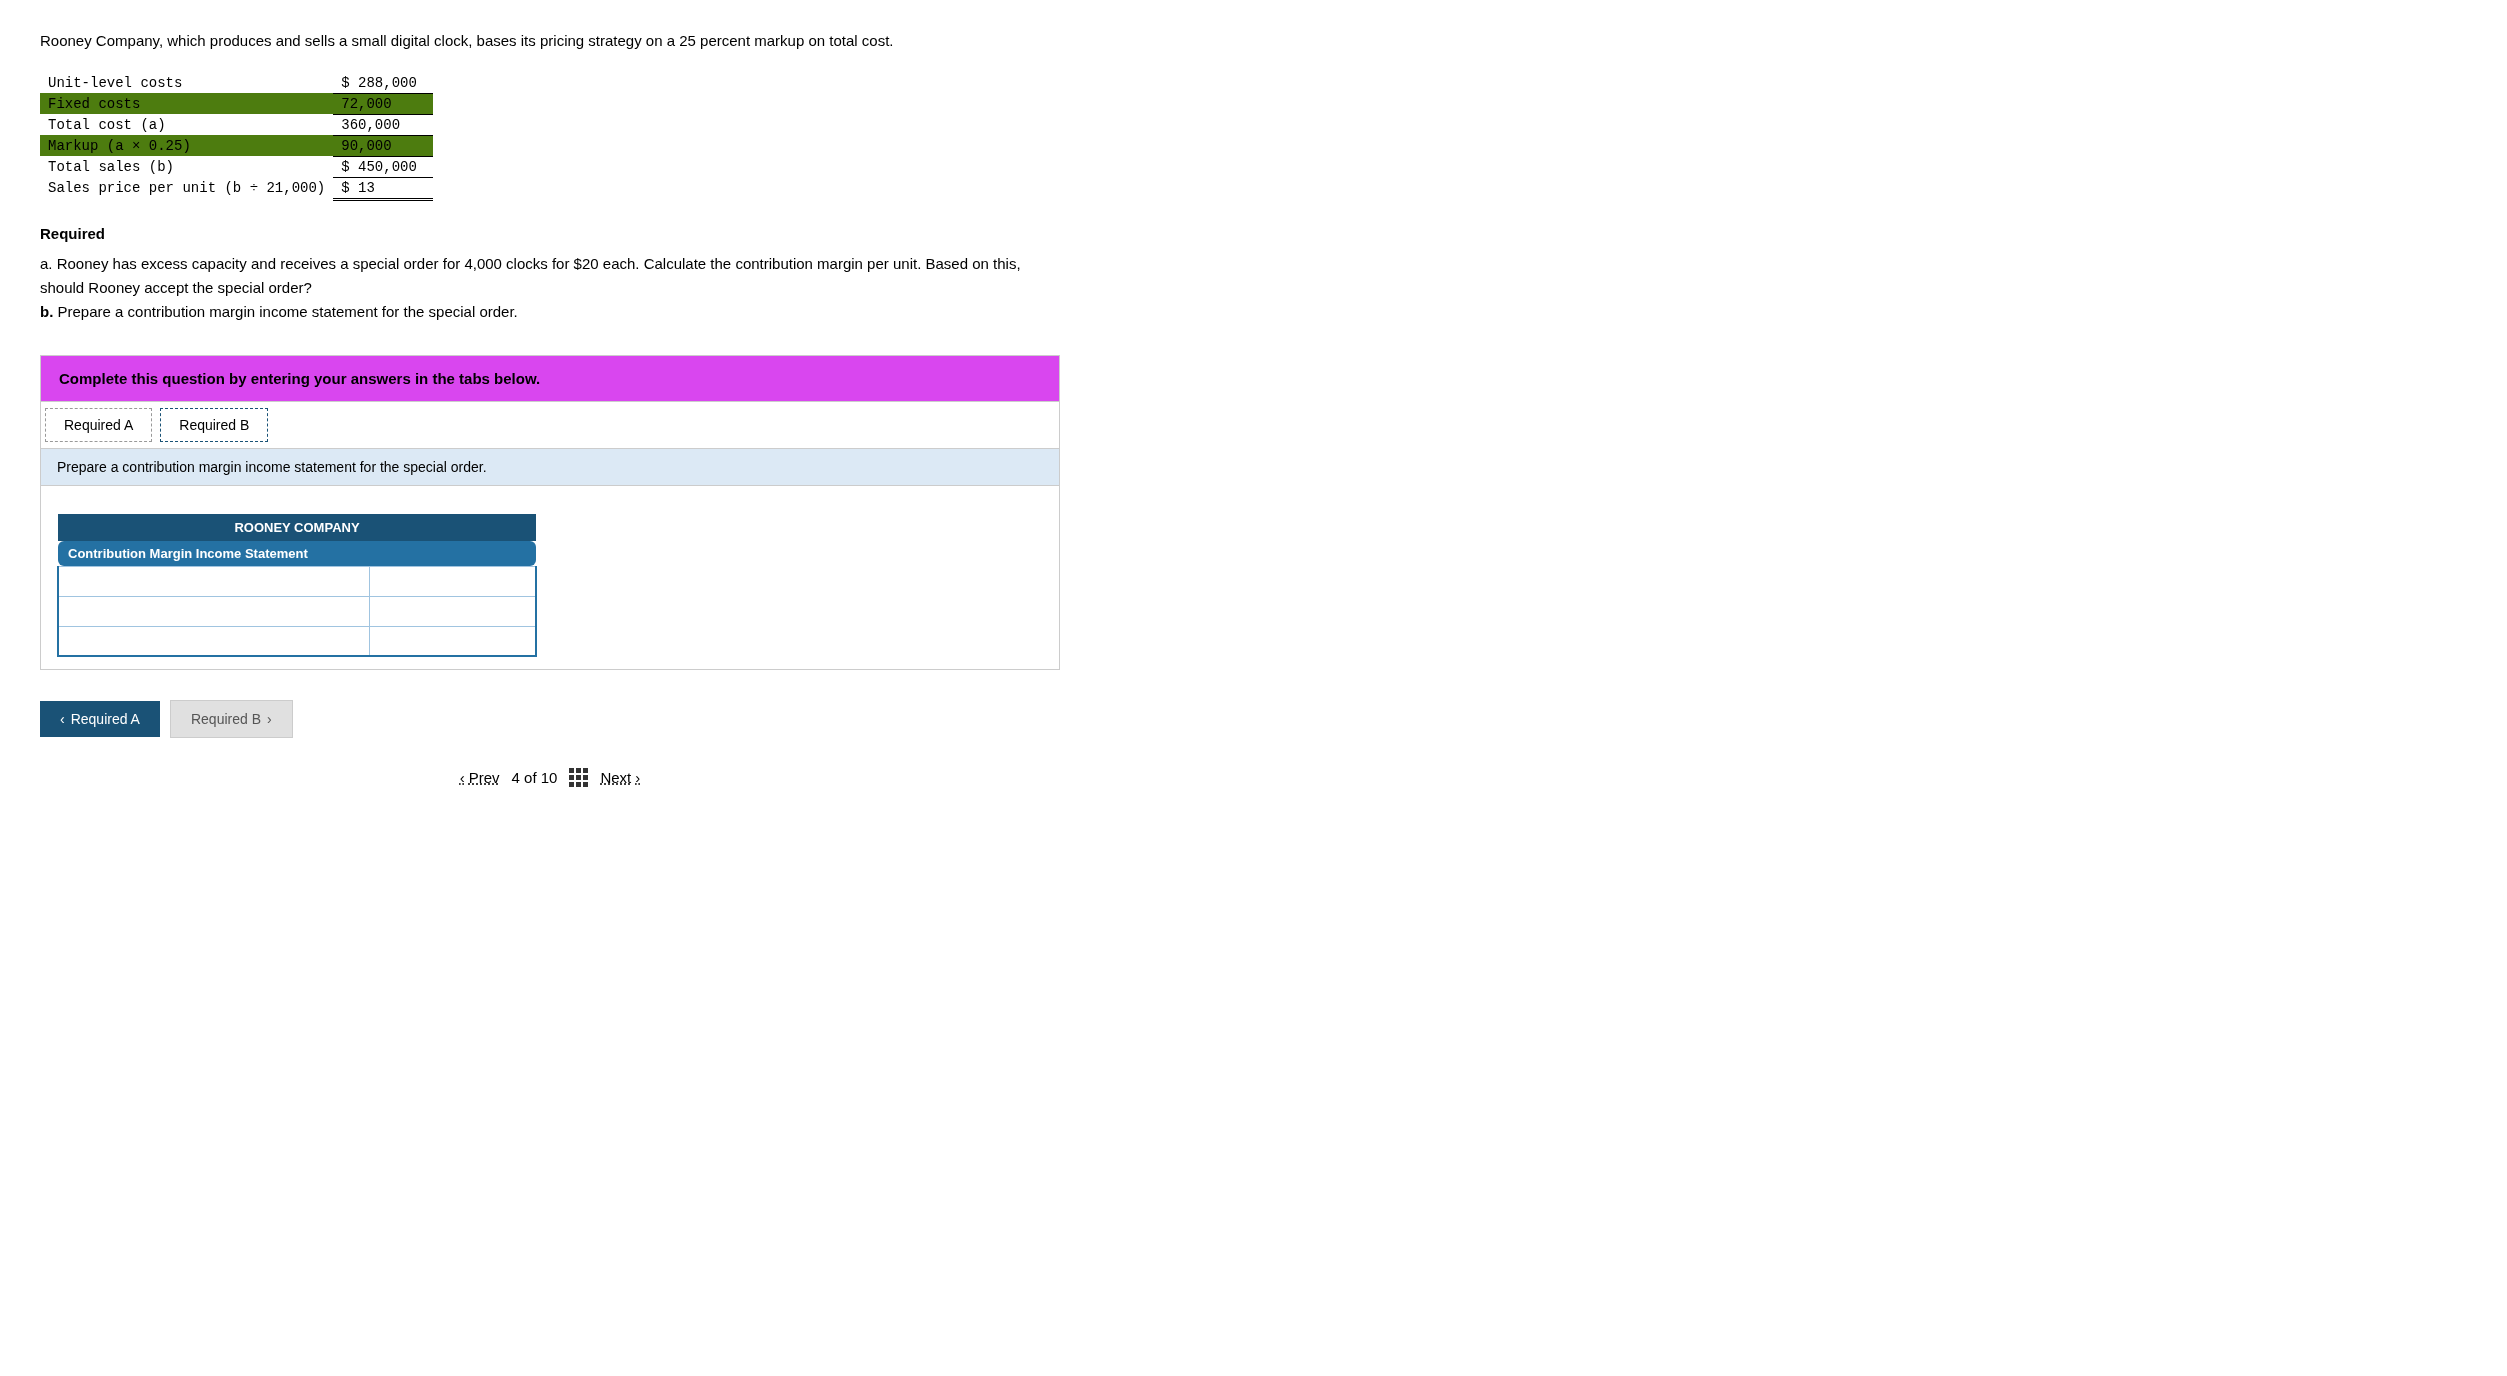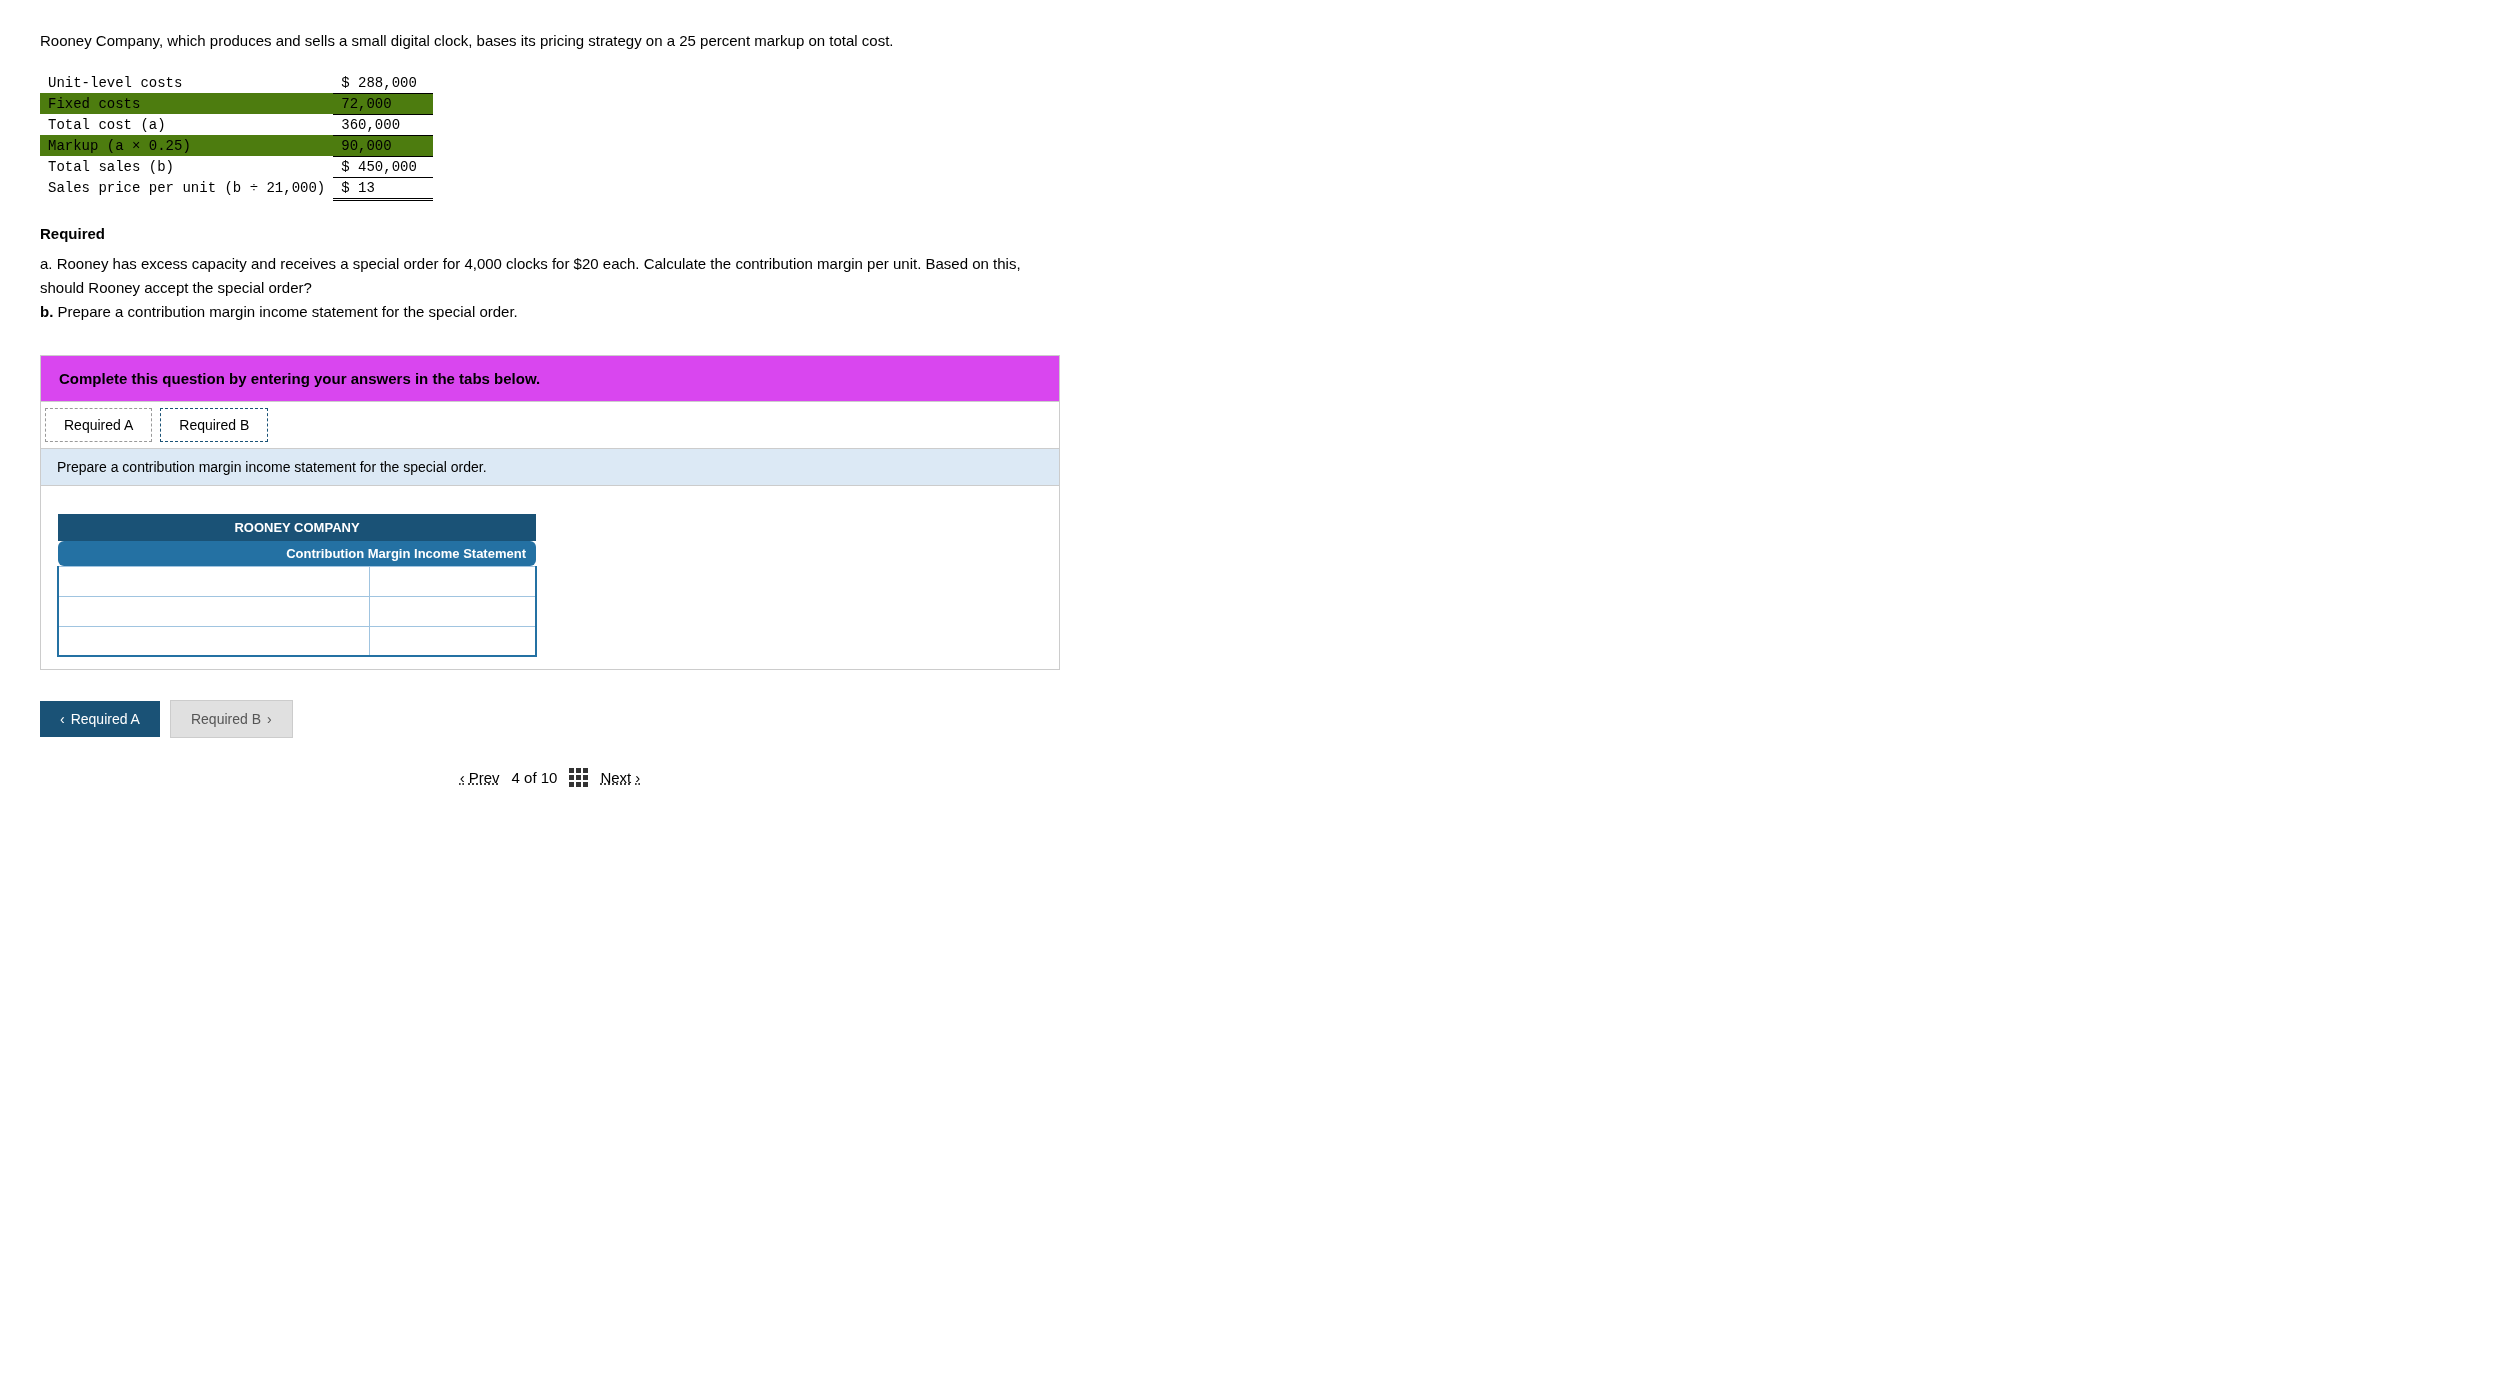--- a/index.html
+++ b/index.html
@@ -115,21 +115,21 @@
       color: #fff;
       text-align: center;
       font-weight: bold;
       padding: 6px 10px;
       font-size: 13px;
     }
 
     .income-statement-table .sub-header-row td {
       background-color: #2471a3;
       color: #fff;
-      text-align: right;
+      text-align: left;
       font-weight: bold;
       padding: 5px 10px;
       font-size: 13px;
       border-radius: 6px;
     }
 
     .income-statement-table .data-row td {
       border: 1px solid #a0c4e0;
       padding: 5px 8px;
       height: 30px;

